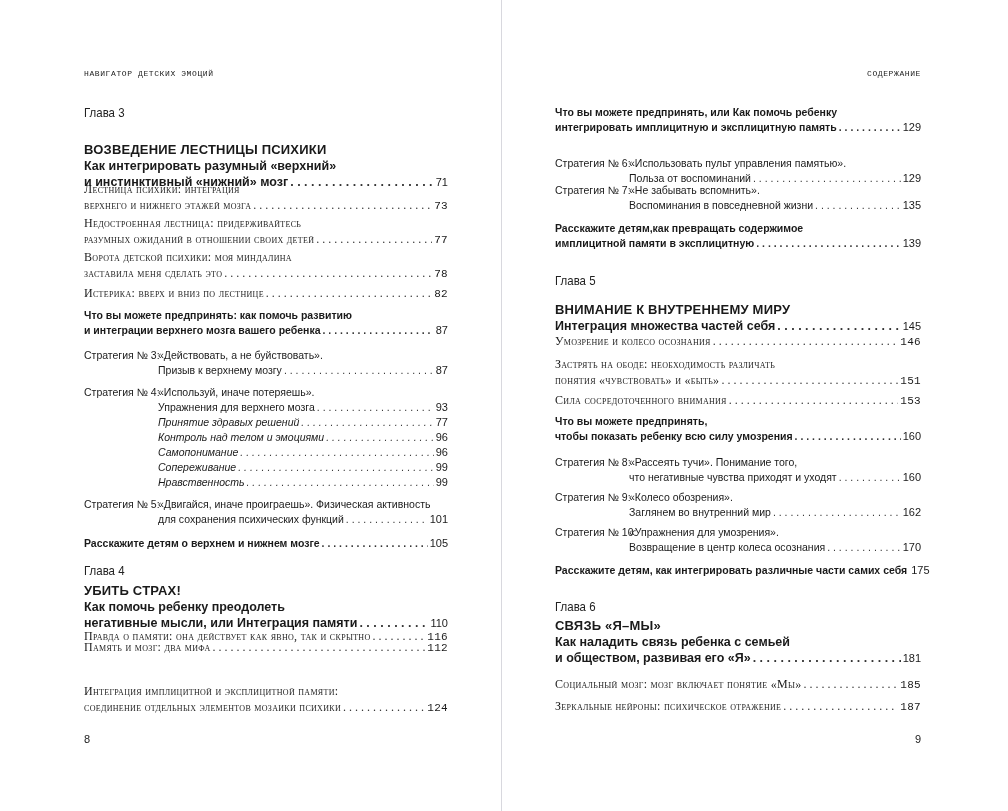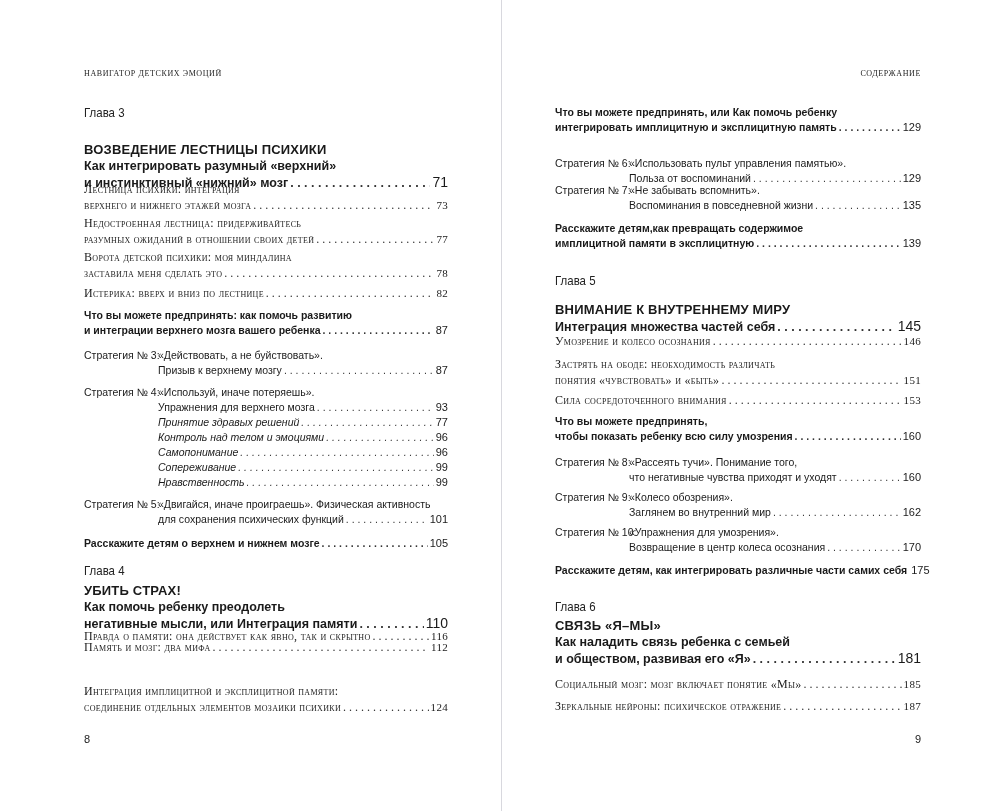--- a/index.html
+++ b/index.html
@@ -1,41 +1,41 @@
 <!DOCTYPE html>
 <html><head>
 <meta charset="utf-8">
 <style>
   html, body { margin:0; padding:0; }
   body { width:1008px; height:811px; background:#ffffff; position:relative; overflow:hidden; color:#1a1a1a; font-family:"Liberation Sans", sans-serif; }
   .page { position:absolute; top:0; height:811px; }
   .page.left { left:0; width:501px; }
   .page.right { left:502px; width:506px; }
   .spine { position:absolute; left:501px; top:0; width:1px; height:811px; background:#d8d8de; }
-  .runhead { position:absolute; top:69px; font-size:8px; letter-spacing:0.6px; text-transform:uppercase; color:#222; font-family:Liberation Serif, serif; }
+  .runhead { position:absolute; top:69px; font-size:8px; letter-spacing:0.6px; text-transform:uppercase; color:#222; font-family:Liberation Mono, monospace; }
   .left .runhead { left:84px; }
   .right .runhead { right:87px; }
   .folio { position:absolute; top:733px; font-size:11px; color:#222; }
   .left .folio { left:84px; }
   .right .folio { right:87px; }
   .col { position:absolute; top:0; }
   .left .col { left:84px; width:364px; }
   .right .col { left:53px; width:366px; }
   .block { position:absolute; left:0; right:0; }
   .line { position:relative; display:flex; align-items:baseline; white-space:nowrap; }
   .line .txt { flex:0 0 auto; }
   .line .dots { flex:1 1 auto; overflow:hidden; margin:0 2px; color:#333; letter-spacing:1.6px; }
   .line .dots::before { content:". . . . . . . . . . . . . . . . . . . . . . . . . . . . . . . . . . . . . . . . . . . . . . . . . . . . . . . . . . . . . . . . . . . . . . . . . . . . . . . . . . . . . . . . . . . . . . . . . . . . . . . . ."; letter-spacing:0; }
   .line .pg { flex:0 0 auto; }
   .chap-label { font-size:13.5px; font-family:"Liberation Sans", sans-serif; color:#222; line-height:18px; transform:scaleX(0.85); transform-origin:left; }
   .chap-title { font-size:13px; font-weight:bold; line-height:16px; letter-spacing:0.2px; }
   .chap-sub { font-size:12.5px; font-weight:bold; line-height:16px; }
-  .chap-sub .pg { font-weight:normal; font-size:14px; }
+  .chap-sub .pg { font-weight:normal; font-size:11px; }
   .sc { font-family:"Liberation Serif", serif; font-variant:small-caps; font-size:12px; line-height:16px; letter-spacing:0.3px; }
-  .sc .pg { font-variant:normal; font-family:Liberation Serif, serif; font-size:11px; }
+  .sc .pg { font-variant:normal; font-family:Liberation Mono, monospace; font-size:11px; }
   .bold-sect { font-size:10.5px; font-weight:bold; line-height:15px; }
   .bold-sect .pg { font-weight:normal; font-size:11px; }
   .strat { font-size:10.5px; line-height:15px; }
   .strat .lbl { position:absolute; left:0; top:0; }
   .strat .body { margin-left:74px; }
   .strat .pg { font-size:11px; }
   .ital { font-style:italic; }
 </style>
 </head>
 <body>

